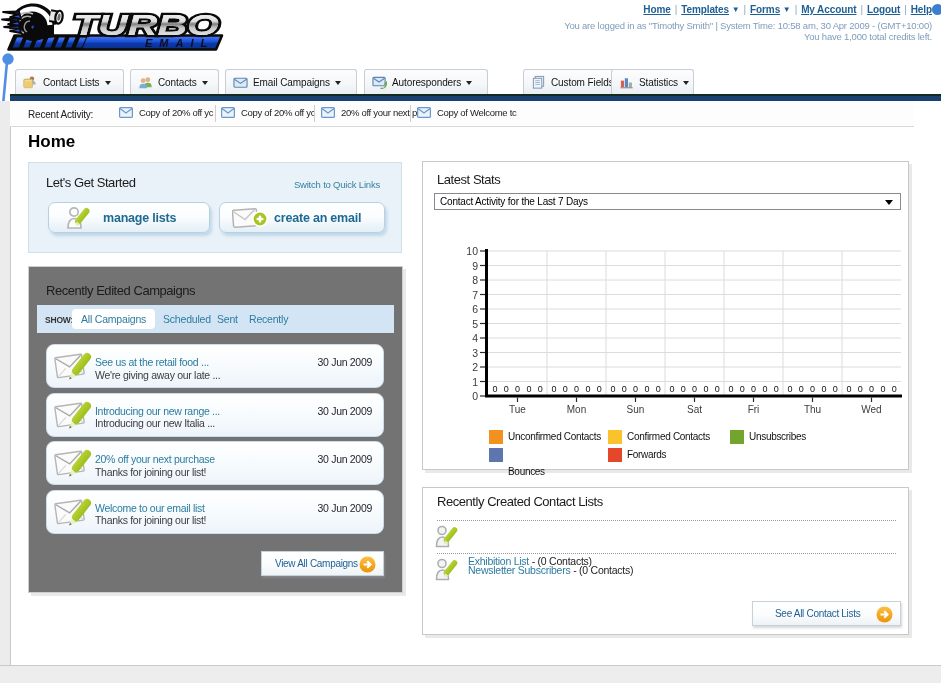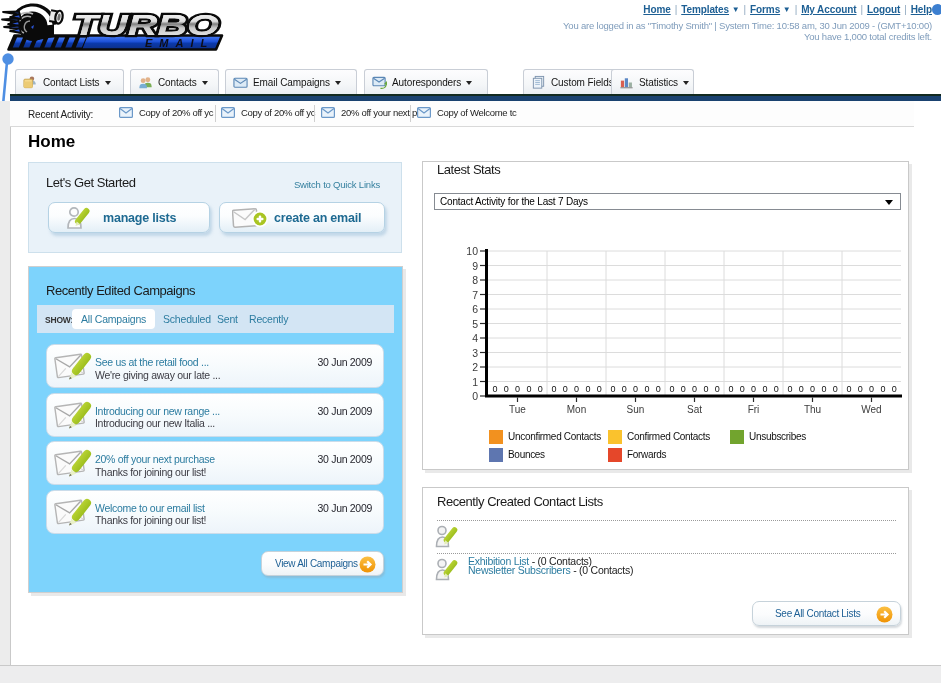--- a/index.html
+++ b/index.html
@@ -29,51 +29,51 @@
 .actitem { position:absolute; top:6px; font-size:9.5px; letter-spacing:-0.3px; color:#222; display:flex; align-items:center; }
 .actitem svg { margin-right:6px; }
 .actdiv { position:absolute; top:4px; width:1px; height:17px; background:#cfcfcf; }
 
 #home { left:28px; top:132px; font-size:17px; font-weight:bold; color:#000; }
 #lgs { left:28px; top:162px; width:374px; height:91px; background:#e9f2f9; border:1px solid #cde0ec; }
 #lgs .ttl { position:absolute; left:17px; top:12px; font-size:13px; letter-spacing:-0.45px; color:#1b1b1b; }
 #lgs .qlink { position:absolute; right:21px; top:16px; font-size:9.5px; letter-spacing:-0.2px; color:#35809f; }
 .bigbtn { position:absolute; top:39px; height:31px; border:1px solid #b5d2e4; border-radius:7px; background:linear-gradient(180deg,#ffffff 0%,#fbfdfe 45%,#e3eff7 100%); box-shadow:2px 3px 3px rgba(155,190,215,.5); display:flex; align-items:center; }
 .bigbtn .txt { font-size:12.5px; letter-spacing:-0.2px; font-weight:bold; color:#1e6a92; }
-#rec { left:28px; top:266px; width:375px; height:327px; background:#7dd3fc; border:1px solid #cfcfcf; box-shadow:3px 3px 0 #e9e9e9;padding-left:10px; }
+#rec { left:28px; top:266px; width:375px; height:327px; background:#737373; border:1px solid #cfcfcf; box-shadow:3px 3px 0 #e9e9e9;padding-left:10px; }
 .panelttl { position:absolute; font-size:13px; letter-spacing:-0.45px; color:#1b1b1b; }
 #showbar { position:absolute; left:8px; top:38px; width:357px; height:28px; background:#d3e5f4; font-size:12px; }
 #showbar .shw { position:absolute; left:8px; top:10px; font-size:8.5px; letter-spacing:-0.2px; font-weight:bold; color:#333; }
 #showbar .chip { position:absolute; left:35px; top:4px; height:20px; line-height:20px; padding:0 9px; background:#fff; border-radius:4px; color:#2c7ca0; font-size:10.5px; letter-spacing:-0.2px;text-align:right; }
 #showbar a { color:#2c7ca0; position:absolute; top:8px; font-size:10.5px; letter-spacing:-0.2px; }
 .crow { position:absolute; left:17px; width:338px; height:44px; border:1px solid #cbdcea; border-radius:8px; background:linear-gradient(180deg,#ffffff 0%,#f7fbfd 50%,#edf4fa 100%); }
 .crow .t1 { position:absolute; left:48px; top:11px; font-size:10.5px; letter-spacing:-0.3px; color:#2c7ca0; }
 .crow .t2 { position:absolute; left:48px; top:23.5px; font-size:10.5px; letter-spacing:-0.3px; color:#3c3c44; }
 .crow .dt { position:absolute; right:11px; top:11px; font-size:10.5px; letter-spacing:-0.3px; color:#26262e; }
-.gobtn { position:absolute; height:25px; border:1px solid #c6d2da; border-radius:7px; background:linear-gradient(180deg,#ffffff 0%,#fbfcfd 55%,#eef3f6 100%); box-shadow:1px 2px 2px rgba(150,160,170,.4); display:flex; align-items:center; font-size:10px; letter-spacing:-0.3px; color:#1d5f94; }
+.gobtn { position:absolute; height:25px; border:1px solid #c6d2da; border-radius:0; background:linear-gradient(180deg,#ffffff 0%,#fbfcfd 55%,#eef3f6 100%); box-shadow:1px 2px 2px rgba(150,160,170,.4); display:flex; align-items:center; font-size:10px; letter-spacing:-0.3px; color:#1d5f94; }
 
 #stats { left:422px; top:161px; width:487px; height:309px; background:#fff; border:1px solid #c9c9c9; box-shadow:3px 3px 0 #e9e9e9; }
 #ddl { position:absolute; left:11px; top:31px; width:467px; height:17px; border:1px solid #868b92; background:#fff; font-size:10px; letter-spacing:-0.2px; color:#000; line-height:15px; padding-left:5px; }
 #ddl .ar { position:absolute; right:7px; top:6px; width:0; height:0; border-left:4px solid transparent; border-right:4px solid transparent; border-top:5px solid #000; }
 .legsq { position:absolute; width:14px; height:14px; }
 .legtx { position:absolute; font-size:10px; letter-spacing:-0.3px; color:#111; }
 #rccl { left:422px; top:487px; width:487px; height:148px; background:#fff; border:1px solid #c9c9c9; box-shadow:3px 3px 0 #e9e9e9; }
 .dotline { position:absolute; left:14px; width:459px; height:1px; border-top:1px dotted #9a9a9a; }
 .clink { font-size:10.5px; letter-spacing:-0.25px; color:#2c7ca0; }
 .cblack { font-size:10.5px; letter-spacing:-0.25px; color:#222; }
 </style>
 </head>
 <body>
 <div id="page">
 
   <div class="abs" id="toplinks">
     <a>Home</a><span class="sep">|</span><a>Templates</a> <span class="car">▼</span><span class="sep">|</span><a>Forms</a> <span class="car">▼</span><span class="sep">|</span><a>My Account</a><span class="sep">|</span><a>Logout</a><span class="sep">|</span><a>Help</a>
   </div>
   <div class="abs" id="helpdot"></div>
-  <div class="abs" id="logline">You are logged in as "Timothy Smith" | System Time: 10:58 am, 30 Jun 2009 - (GMT+10:00)</div>
+  <div class="abs" id="logline">You are logged in as "Timothy Smith" | System Time: 10:58 am, 30 Apr 2009 - (GMT+10:00)</div>
   <div class="abs" id="credline">You have 1,000 total credits left.</div>
 
   <svg class="abs" style="left:0;top:3px;" width="232" height="54" viewBox="0 0 232 54">
     <defs>
       <linearGradient id="chrome" x1="0" y1="0" x2="0" y2="1">
         <stop offset="0" stop-color="#ffffff"></stop>
           <stop offset="0.42" stop-color="#dedede"></stop>
         <stop offset="0.5" stop-color="#7e7e7e"></stop>
           <stop offset="0.62" stop-color="#cacaca"></stop>
         <stop offset="1" stop-color="#f0f0f0"></stop>
@@ -321,21 +321,21 @@
               <stop offset="1" stop-color="#ef9203"></stop>
             </linearGradient>
           </defs>
 <circle cx="8.5" cy="8.5" r="8" fill="url(#og)"></circle>
 <path d="M4.5 8.5 L11 8.5 M8.2 5.3 L11.5 8.5 L8.2 11.7" fill="none" stroke="#fff" stroke-width="2.2"></path>
 </svg>
       </div>
   </div>
 
   <div class="abs" id="stats">
-    <span class="panelttl" style="left:14px; top:0;">Latest Stats</span>
+    <span class="panelttl" style="left:14px; top:10px;">Latest Stats</span>
     <div id="ddl">Contact Activity for the Last 7 Days<span class="ar"></span></div>
     <svg id="chart" style="position:absolute;left:11px;top:78px;" width="475" height="180" viewBox="0 0 475 180">
 <line x1="51" y1="156.0" x2="467" y2="156.0" stroke="#dcdcdc" stroke-width="1"></line>
 <line x1="51" y1="141.5" x2="467" y2="141.5" stroke="#dcdcdc" stroke-width="1"></line>
 <line x1="51" y1="127.0" x2="467" y2="127.0" stroke="#dcdcdc" stroke-width="1"></line>
 <line x1="51" y1="112.5" x2="467" y2="112.5" stroke="#dcdcdc" stroke-width="1"></line>
 <line x1="51" y1="98.0" x2="467" y2="98.0" stroke="#dcdcdc" stroke-width="1"></line>
 <line x1="51" y1="83.5" x2="467" y2="83.5" stroke="#dcdcdc" stroke-width="1"></line>
 <line x1="51" y1="69.0" x2="467" y2="69.0" stroke="#dcdcdc" stroke-width="1"></line>
 <line x1="51" y1="54.5" x2="467" y2="54.5" stroke="#dcdcdc" stroke-width="1"></line>
@@ -422,21 +422,21 @@
 <line x1="437.5" y1="157.5" x2="437.5" y2="162" stroke="#2a2a2a" stroke-width="1.2"></line>
 <text x="437.5" y="173" font-size="10" fill="#3c3c3c" text-anchor="middle">Wed</text>
 </svg>
     <div class="legsq" style="left:66px;top:268px;background:#f2911f;"></div>
       <span class="legtx" style="left:85px;top:269px;">Unconfirmed Contacts</span>
     <div class="legsq" style="left:185px;top:268px;background:#fac22d;"></div>
       <span class="legtx" style="left:204px;top:269px;">Confirmed Contacts</span>
     <div class="legsq" style="left:307px;top:268px;background:#72a42e;"></div>
       <span class="legtx" style="left:326px;top:269px;">Unsubscribes</span>
     <div class="legsq" style="left:66px;top:286px;background:#5e76b0;"></div>
-      <span class="legtx" style="left:85px;top:287px;">Bounces</span>
+      <span class="legtx" style="left:85px;top:304px;">Bounces</span>
     <div class="legsq" style="left:185px;top:286px;background:#e5472a;"></div>
       <span class="legtx" style="left:204px;top:287px;">Forwards</span>
   </div>
 
   <div class="abs" id="rccl">
     <span class="panelttl" style="left:14px; top:6px;">Recently Created Contact Lists</span>
     <div class="dotline" style="top:32px;"></div>
     <svg style="position:absolute;left:11px;top:36px;" width="25" height="26" viewBox="0 0 25 26">
 <circle cx="8" cy="6.5" r="4" fill="#f4f4f4" stroke="#abafb4" stroke-width="1.6"></circle>
 <path d="M2.5 22.5 Q2.5 13 8.5 13 Q14.5 13 14.5 22.5 Z" fill="#f4f4f4" stroke="#abafb4" stroke-width="1.6"></path>

